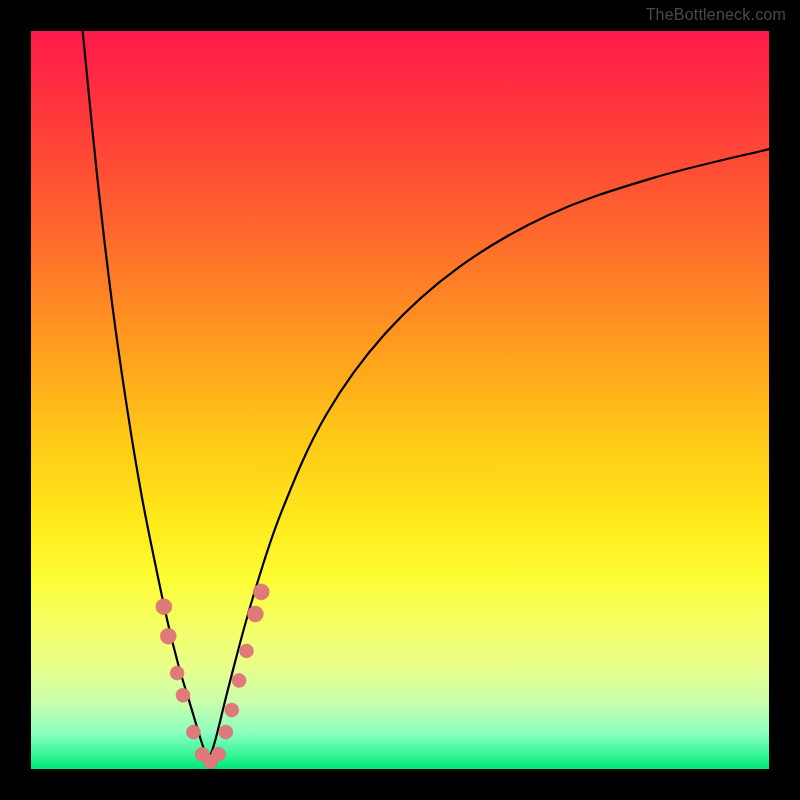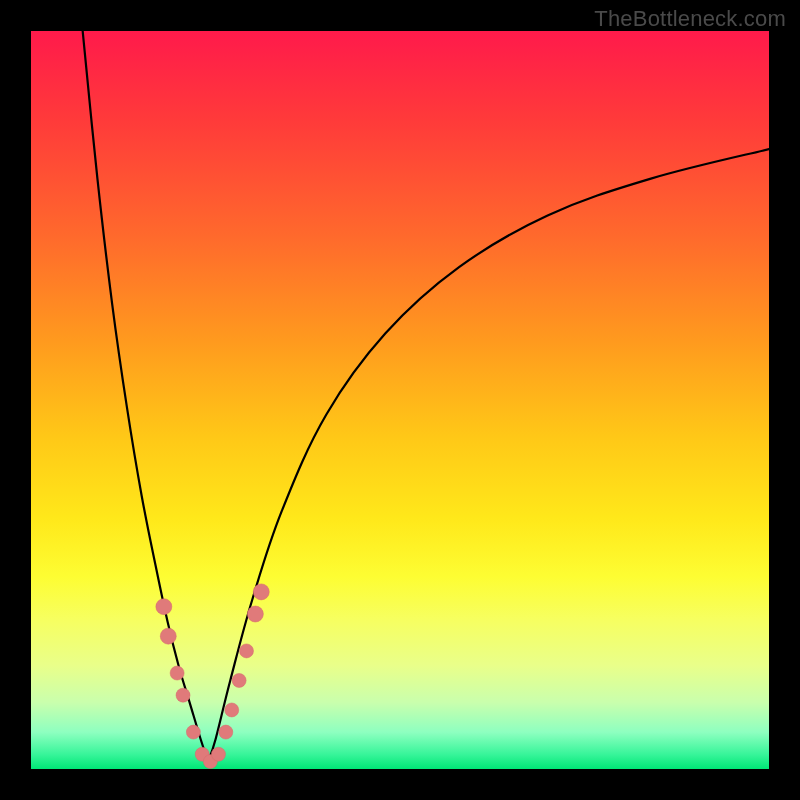--- a/index.html
+++ b/index.html
@@ -38,21 +38,21 @@
       #8effc0 95%,
       #38f59a 98%,
       #00e676 100%
     );
   }
   .watermark {
     position: absolute;
     top: 6px;
     right: 14px;
     color: #4a4a4a;
-    font-size: 22px;
+    font-size: 16px;
     font-weight: 500;
     letter-spacing: 0.2px;
     user-select: none;
   }
   svg.curve {
     position: absolute;
     left: 0;
     top: 0;
     width: 738px;
     height: 738px;

